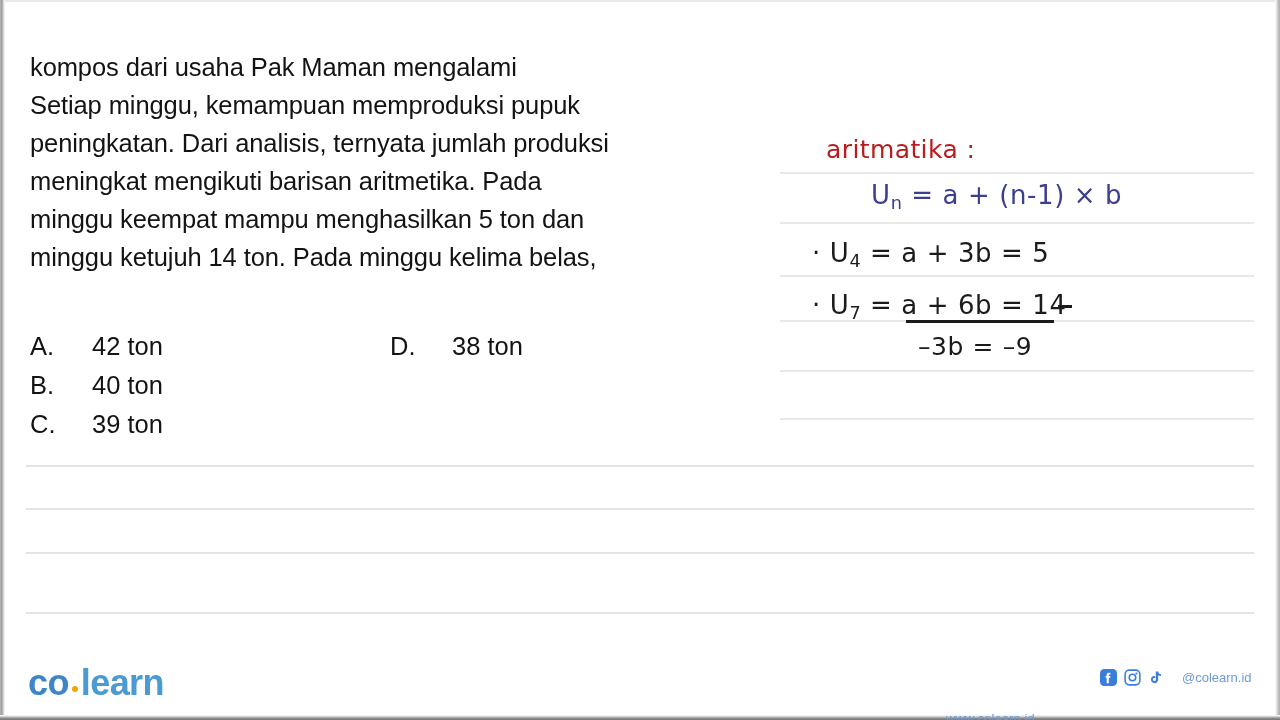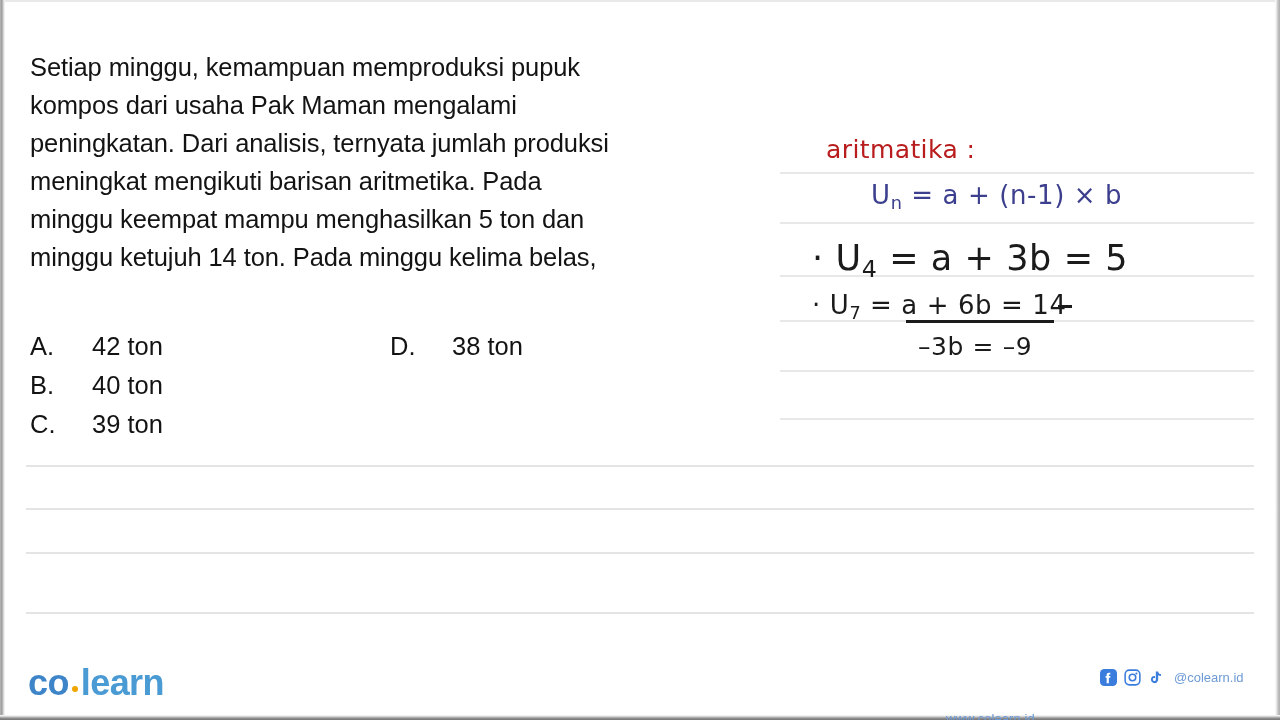--- a/index.html
+++ b/index.html
@@ -108,21 +108,21 @@
   .note-formula {
     left: 871px;
     top: 180px;
     font-size: 26px;
     color: #3c3f8d;
     letter-spacing: 0.6px;
   }
   .note-u4 {
     left: 812px;
     top: 238px;
-    font-size: 35px;
+    font-size: 26px;
     color: #1b1b1b;
     letter-spacing: 0.6px;
   }
   .note-u7 {
     left: 812px;
     top: 290px;
     font-size: 26px;
     color: #1b1b1b;
     letter-spacing: 0.6px;
   }
@@ -191,38 +191,38 @@
     position: absolute;
     left: 1100px;
     top: 669px;
     display: flex;
     align-items: center;
     gap: 7px;
   }
   .social-handle {
     font-size: 13px;
     color: #6d9ad6;
-    margin-left: 4px;
+    margin-left: 12px;
     white-space: nowrap;
   }
   .ic { display: block; }
 </style>
 </head>
 <body>
 
 <div class="page">
 
   <div class="edge-top"></div>
   <div class="edge-left"></div>
   <div class="edge-right"></div>
   <div class="edge-bottom"></div>
 
   <div class="question">
+    <div class="q-line">kompos dari usaha Pak Maman mengalami</div>
     <div class="q-line">Setiap minggu, kemampuan memproduksi pupuk</div>
-    <div class="q-line">kompos dari usaha Pak Maman mengalami</div>
     <div class="q-line">peningkatan. Dari analisis, ternyata jumlah produksi</div>
     <div class="q-line">meningkat mengikuti barisan aritmetika. Pada</div>
     <div class="q-line">minggu keempat mampu menghasilkan 5 ton dan</div>
     <div class="q-line">minggu ketujuh 14 ton. Pada minggu kelima belas,</div>
   </div>
 
   <div class="options">
     <div class="opt-row">
       <div class="opt col1">
         <span class="lab">A.</span><span>42 ton</span>

